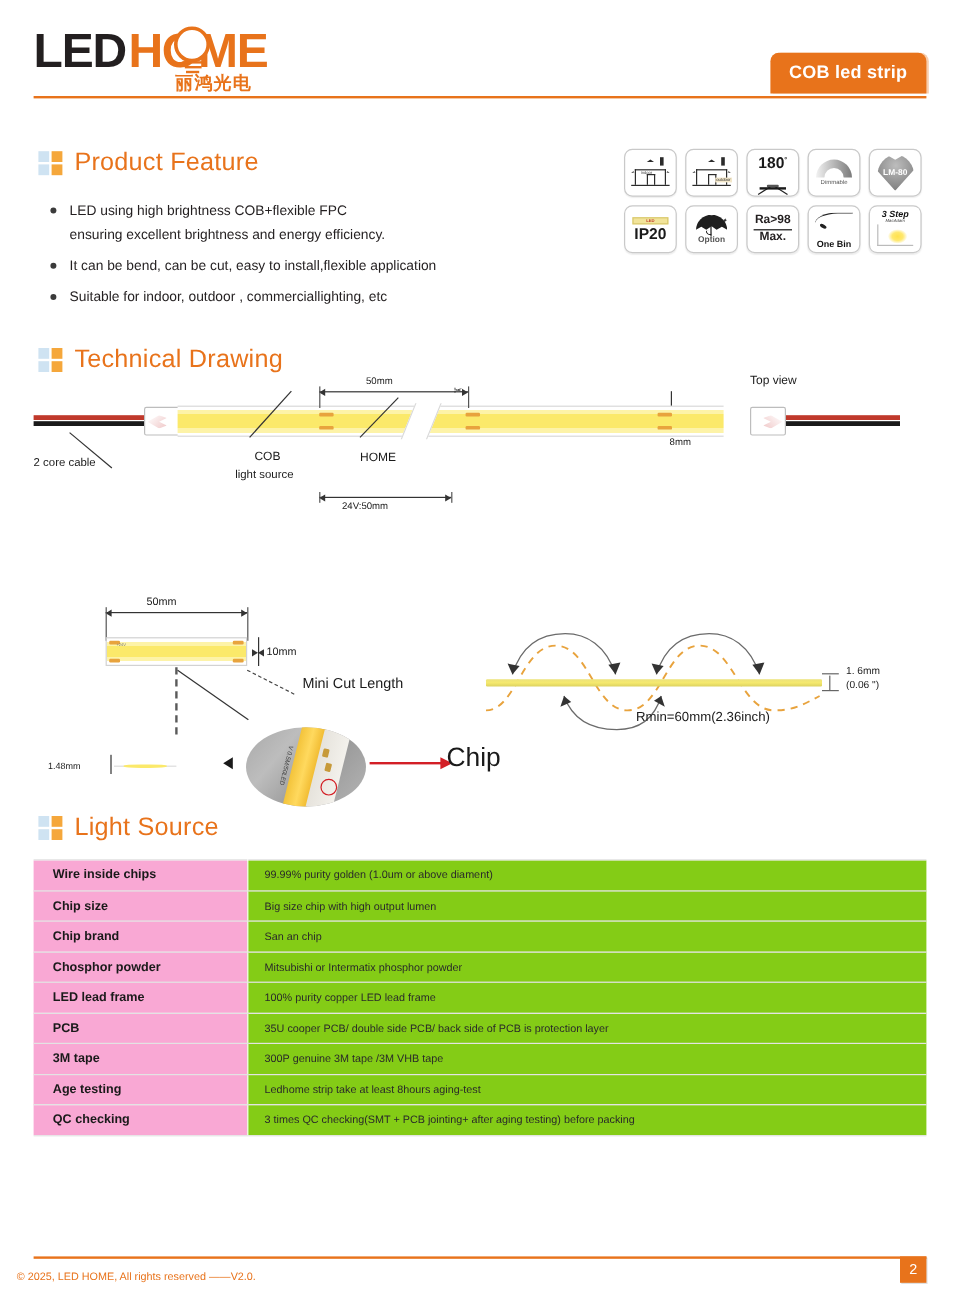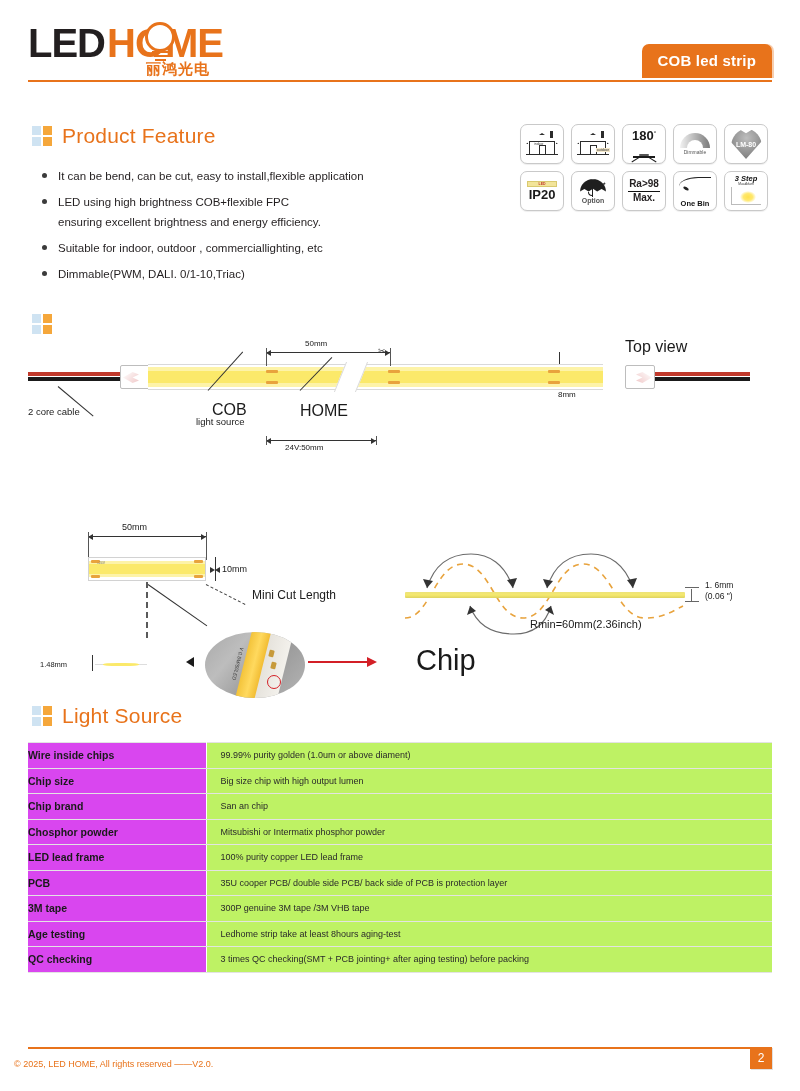--- a/index.html
+++ b/index.html
@@ -147,21 +147,21 @@
   .macadam .sub { position:absolute; top:9px; left:0; width:40px; text-align:center; font-size:3.6px; color:#444;}
   .macadam .ax { position:absolute; left:5px; bottom:4px; width:1px; height:18px; background:#bbb;}
   .macadam .ax2 { position:absolute; left:5px; bottom:4px; width:30px; height:1px; background:#bbb;}
   .macadam .glow { position:absolute; left:14px; bottom:6px; width:16px; height:12px; border-radius:50%;
     background: radial-gradient(ellipse at center, #ffe14d 0%, #ffe86e 40%, rgba(255,255,255,0) 72%); }
 
   
   .tech-block { margin-top: 30px; position: relative; height: 390px; }
   .draw { position: absolute; }
   .dim-txt { font-size: 8px; color: #1a1a1a; font-family: "Liberation Sans", sans-serif; }
-  .lbl { font-size: 16px; color: #1a1a1a; }
+  .lbl { font-size: 10px; color: #1a1a1a; }
   .lbl-sm { font-size: 9.5px; color: #1a1a1a; text-align: center; }
 
   .strip-top {
     position: absolute; left: 148px; top: 20px; width: 455px; height: 26px;
     background: linear-gradient(180deg,#fff 0 10%, #fdf3a8 10% 26%, #fbe96a 26% 74%, #fdf3a8 74% 90%, #fff 90% 100%);
     border-top: 1px solid #d9d9d9; border-bottom: 1px solid #d9d9d9;
   }
   .strip-top .pad {
     position:absolute; width:12px; height:3px; background:#E8A33D; border-radius:1px;
   }
@@ -227,38 +227,38 @@
   .photo-circle .chipdot { position:absolute; width:5px; height:7px; background:#c79a3a; border-radius:1px; transform: rotate(14deg);}
   .photo-circle .redring {
     position:absolute; left:62px; top:43px; width:14px; height:14px;
     border:1.6px solid #d31f26; border-radius:50%;
   }
   .tri-left { position:absolute; left:186px; top:343px; width:0;height:0;
     border-top:5px solid transparent;border-bottom:5px solid transparent;border-right:8px solid #1a1a1a;}
   .chip-arrow { position:absolute; left:308px; top:347px; width:60px; height:2px; background:#d31f26; }
   .chip-arrow::after { content:""; position:absolute; right:-9px; top:-4px; width:0;height:0;
     border-top:5px solid transparent;border-bottom:5px solid transparent;border-left:10px solid #d31f26;}
-  .chip-label { position:absolute; left:372px; top:330px; font-size:29px; color:#1a1a1a;margin-left:44px; }
+  .chip-label { position:absolute; left:372px; top:330px; font-size:22px; color:#1a1a1a; }
 
   
   .bend-line { position:absolute; left:405px; top:278px; width:280px; height:6px;
     background: linear-gradient(180deg,#ece27a,#f5e96e,#ddd25f); border-radius:1px;}
   .bend-end { position:absolute; left:685px; top:273px; width:14px; height:16px; }
   .bend-end i { position:absolute; left:0; height:1.4px; width:14px; background:#666;}
   .bend-end .v { position:absolute; left:6px; top:2px; width:1.4px; height:12px; background:#666;}
 
   
   .tbl { margin: 14px 28px 0 28px; width: 744px; border-collapse: collapse; }
   .tbl tr { height: 25.5px; }
   .tbl td { border-bottom: 1px solid #e3e3e3; vertical-align: middle; }
   .tbl td.k {
-    width: 178px; background: #d946ef; padding-left: 0;
+    width: 178px; background: #f9a8d4; padding-left: 16px;
     font-size: 10.5px; font-weight: bold; color: #1a1a1a; border-right: 1px solid #fff;
   }
-  .tbl td.v { padding-left: 14px; font-size: 9px; color: #2a2a2a; background:#bef264; }
+  .tbl td.v { padding-left: 14px; font-size: 9px; color: #2a2a2a; background:#84cc16; }
   .tbl tr:first-child td { border-top: 1px solid #e3e3e3; }
 
   
   .footer-rule { position:absolute; left:28px; bottom:42px; width:744px; height:1.6px; background:#E8731B; }
   .footer-txt { position:absolute; left:14px; bottom:22px; font-size:9px; color:#E8731B; }
   .page-num { position:absolute; right:28px; bottom:22px; width:22px; height:22px;
     background:#E8731B; color:#fff; font-size:12px; display:flex; align-items:center; justify-content:center;
     box-shadow: 1px 1px 0 rgba(0,0,0,.12); }
 </style>
 </head>
@@ -287,27 +287,26 @@
     <span class="sq-icon">
       <span class="sq-a"></span>
         <span class="sq-b"></span>
         <span class="sq-a"></span>
         <span class="sq-b"></span>
     </span>
     <h2>Product Feature</h2>
   </div>
 
   <ul class="bullets">
-    <li>It can be bend, can be cut, easy to install,flexible application</li>
     <li>
       <span>LED using high brightness  COB+flexible FPC</span>
       <span class="cont">ensuring excellent brightness and energy efficiency.</span>
     </li>
+    <li>It can be bend, can be cut, easy to install,flexible application</li>
     <li>Suitable for indoor, outdoor , commerciallighting, etc</li>
-    <li>Dimmable(PWM, DALI. 0/1-10,Triac)</li>
   </ul>
 
   <div class="icon-grid">
 
     <div class="ic">
       <span class="house">
         <span class="roof">
             <i></i>
           </span>
           <span class="chim"></span>
@@ -397,20 +396,21 @@
 </div>
 
 <div class="tech-block">
   <div class="sec-title">
     <span class="sq-icon">
       <span class="sq-a"></span>
         <span class="sq-b"></span>
         <span class="sq-a"></span>
         <span class="sq-b"></span>
     </span>
+    <h2>Technical Drawing</h2>
   </div>
 
   <div class="draw" style="left:0;top:30px;width:800px;height:120px;">
     <div class="cable">
         <i class="red"></i>
         <i class="blk"></i>
       </div>
     <div class="conn"></div>
     <div class="strip-top">
       <i class="pad" style="left:118px;top:5px;"></i>

